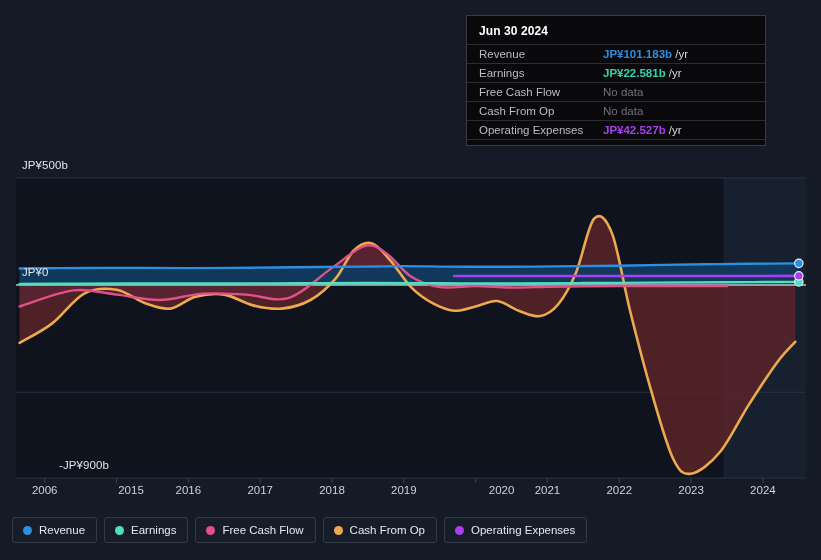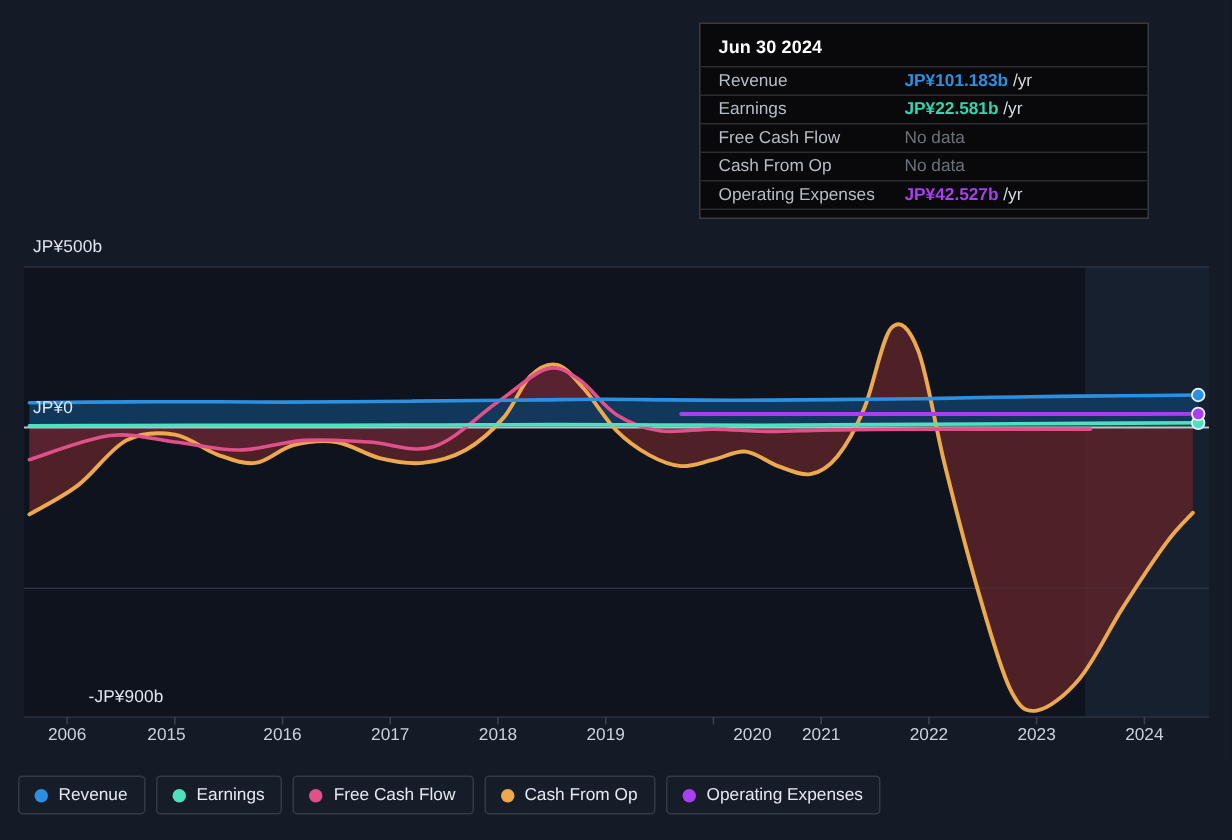--- a/index.html
+++ b/index.html
@@ -153,21 +153,21 @@
         <circle cx="798.8181818181884" cy="275.899222" r="4.2" fill="#a93ff0" stroke="#e8f2ff" stroke-width="1.2"></circle>
       </g>
     </svg>
 
   <div class="axis-label y-label-top">JP¥500b</div>
   <div class="axis-label y-label-zero">JP¥0</div>
   <div class="axis-label y-label-bot">-JP¥900b</div>
 
   <div id="x-ticks">
       <div class="x-tick" style="left: 44.7273px;">2006</div>
-      <div class="x-tick" style="left: 111px;">2015</div>
+      <div class="x-tick" style="left: 131px;">2015</div>
       <div class="x-tick" style="left: 188.364px;">2016</div>
       <div class="x-tick" style="left: 260.182px;">2017</div>
       <div class="x-tick" style="left: 332px; text-align: center;">2018</div>
       <div class="x-tick" style="left: 403.818px;">2019</div>
       <div class="x-tick" style="left: 475.636px; margin-left: 26px;">2020</div>
       <div class="x-tick" style="left: 547.455px;">2021</div>
       <div class="x-tick" style="left: 619.273px;">2022</div>
       <div class="x-tick" style="left: 691.091px;">2023</div>
       <div class="x-tick" style="left: 762.909px;">2024</div>
     </div>

